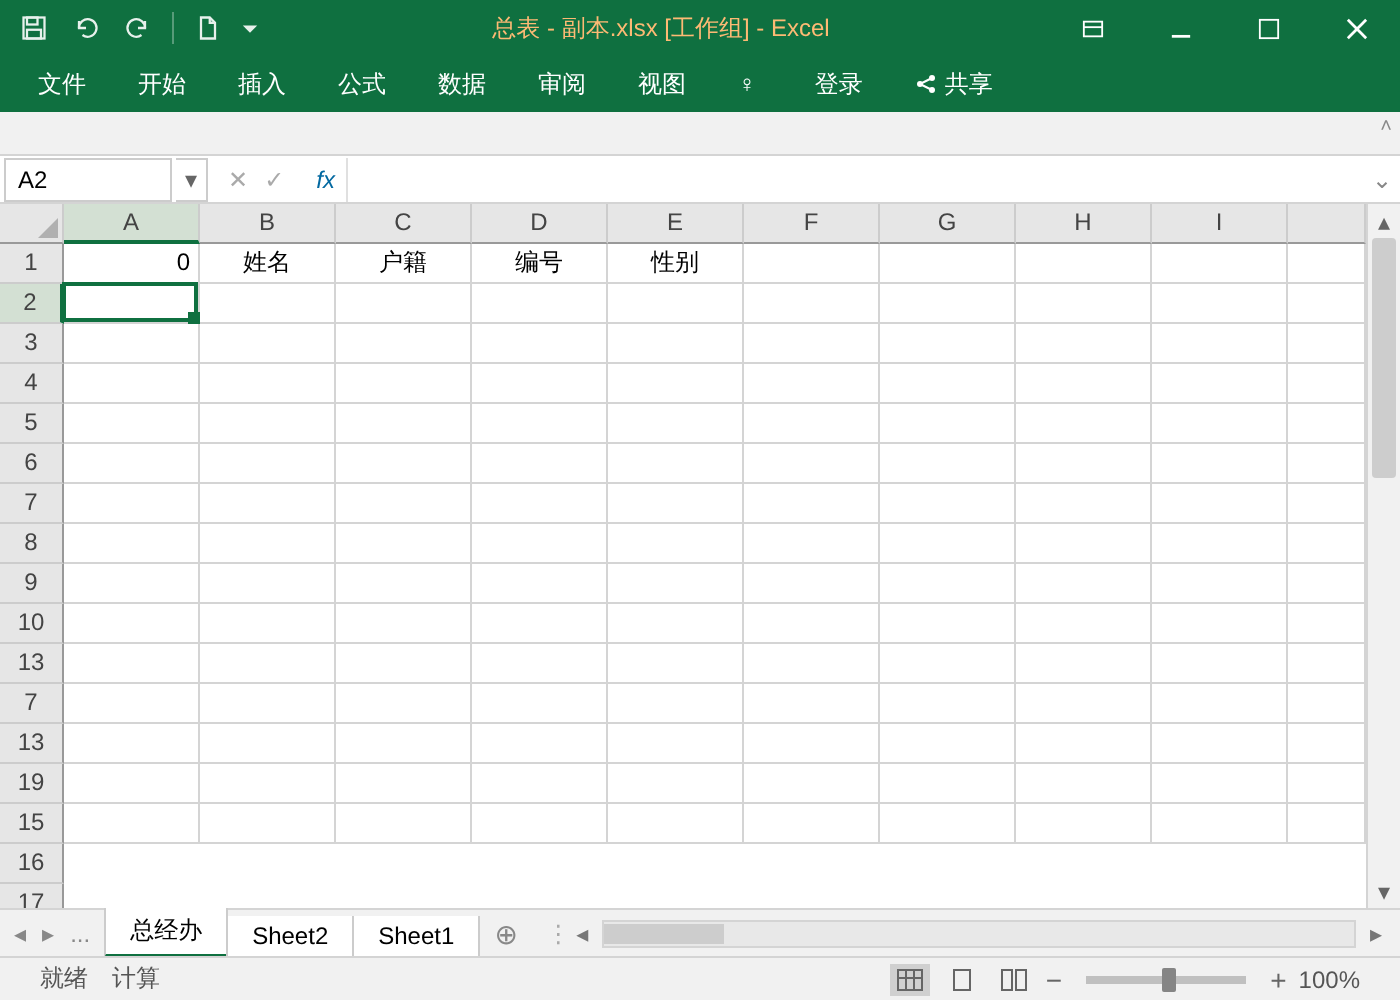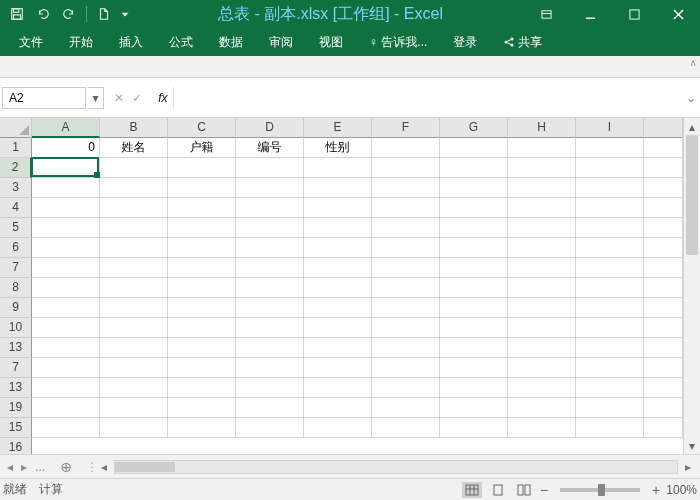--- a/index.html
+++ b/index.html
@@ -2,33 +2,33 @@
 <html><head>
 <meta charset="utf-8">
 <style>
 *{margin:0;padding:0;box-sizing:border-box;font-family:"Microsoft YaHei",Arial,sans-serif;font-size:12px;user-select:none}
 body{width:700px;height:500px;overflow:hidden;background:#fff;display:flex;flex-direction:column}
 .titlebar{background:#0f7040;height:28px;display:flex;align-items:center;color:#fff}
 .qat{display:flex;align-items:center;gap:4px;padding:0 6px}
 .qat-btn{width:22px;height:22px;display:flex;align-items:center;justify-content:center;color:#fff;opacity:.9}
 .qat-btn svg{width:14px;height:14px}
 .qat-sep{width:1px;height:16px;background:rgba(255,255,255,.3);margin:0 2px}
-.title-text{flex:1;text-align:center;font-size:16px;color:#7dd3fc}
+.title-text{flex:1;text-align:center;font-size:12px;color:#fdba74}
 .win-ctrl{display:flex}
 .win-btn{width:44px;height:28px;display:flex;align-items:center;justify-content:center;color:#fff}
 .win-btn svg{width:11px;height:11px}
 .ribbon-tabs{background:#0f7040;height:28px;display:flex;align-items:center;padding:0 6px;gap:0;color:#fff}
 .rtab{padding:0 13px;height:28px;display:flex;align-items:center;font-size:12px;cursor:pointer}
 .rtab.share svg{width:12px;height:12px;margin-right:3px}
 .ribbon-body{height:22px;background:#f1f1f1;border-bottom:1px solid #d4d4d4}
-.formula-bar{height:40px;display:flex;align-items:center;border-bottom:1px solid #d4d4d4;background:#fff}
+.formula-bar{height:24px;display:flex;align-items:center;border-bottom:1px solid #d4d4d4;background:#fff}
 .namebox{width:84px;height:22px;border:1px solid #ccc;margin:0 2px;padding:0 6px;display:flex;align-items:center;background:#fff}
 .namebox-dd{width:16px;height:22px;border:1px solid #ccc;border-left:none;display:flex;align-items:center;justify-content:center;color:#666}
 .fx-btns{display:flex;align-items:center;gap:8px;padding:0 10px;color:#aaa}
-.fx-label{font-style:italic;color:#0f172a;padding:0 6px}
+.fx-label{font-style:italic;color:#0369a1;padding:0 6px}
 .fx-input{flex:1;height:22px;border-left:1px solid #e0e0e0;padding:0 6px}
 .fx-expand{width:18px;color:#888;text-align:center}
 .grid-area{flex:1;display:flex;overflow:hidden;position:relative}
 .corner{width:32px;height:20px;background:#e6e6e6;border-right:1px solid #ccc;border-bottom:1px solid #999;position:absolute;left:0;top:0;z-index:3}
 .corner::after{content:"";position:absolute;right:2px;bottom:2px;border:5px solid transparent;border-right-color:#b0b0b0;border-bottom-color:#b0b0b0}
 .col-headers{position:absolute;left:32px;right:0;top:0;height:20px;display:flex;z-index:2;background:#e6e6e6}
 .ch{width:68px;text-align:center;line-height:19px;border-right:1px solid #ccc;border-bottom:1px solid #999;color:#444;background:#e6e6e6}
 .ch.sel{background:#d3e0d3;border-bottom:2px solid #0f7040}
 .row-headers{position:absolute;left:0;top:20px;bottom:0;width:32px;z-index:2;background:#e6e6e6}
 .rh{height:20px;text-align:center;line-height:19px;border-right:1px solid #999;border-bottom:1px solid #ccc;color:#444;background:#e6e6e6}
@@ -48,21 +48,21 @@
 .sb-nav span{padding:2px 3px}
 .sb-tabs{display:flex;align-items:flex-end;height:24px}
 .sb-tab{padding:3px 12px;border:1px solid #ccc;border-top:none;background:#e6e6e6;margin-right:-1px;font-size:12px;cursor:pointer}
 .sb-tab.active{background:#fff;border-bottom:2px solid #0f7040;font-weight:400}
 .sb-tab.group{background:#fff}
 .sb-add{width:28px;text-align:center;color:#888;font-size:14px}
 .sb-hscroll{flex:1;display:flex;align-items:center;padding:0 6px}
 .hs-track{flex:1;height:14px;background:#e8e8e8;border:1px solid #d4d4d4;position:relative;margin:0 4px}
 .hs-thumb{position:absolute;left:0;top:1px;bottom:1px;width:60px;background:#cdcdcd}
 .hs-btn{color:#777;padding:0 3px}
-.status-bar{height:22px;background:#f1f1f1;border-top:1px solid #d4d4d4;display:flex;align-items:center;padding:0 3px;color:#555;font-size:11px}
+.status-bar{height:22px;background:#f1f1f1;border-top:1px solid #d4d4d4;display:flex;align-items:center;padding:0 20px;color:#555;font-size:11px}
 .status-left{display:flex;gap:12px}
 .status-right{margin-left:auto;display:flex;align-items:center;gap:6px}
 .view-btn{width:20px;height:16px;display:flex;align-items:center;justify-content:center;color:#666}
 .view-btn.active{background:#d0d0d0}
 .zoom-slider{width:80px;height:4px;background:#c0c0c0;position:relative;margin:0 6px}
 .zoom-slider::before{content:"";position:absolute;left:50%;top:-3px;width:1px;height:10px;background:#888}
 .zoom-thumb{position:absolute;left:38px;top:-4px;width:7px;height:12px;background:#858585;border-radius:1px}
 .collapse-ribbon{position:absolute;right:4px;top:58px;color:#888;font-size:10px}
 </style>
 </head>
@@ -130,21 +130,21 @@
 </div>
 
 <div class="ribbon-tabs">
   <div class="rtab">文件</div>
   <div class="rtab">开始</div>
   <div class="rtab">插入</div>
   <div class="rtab">公式</div>
   <div class="rtab">数据</div>
   <div class="rtab">审阅</div>
   <div class="rtab">视图</div>
-  <div class="rtab"><span>♀</span>&nbsp;<span>告诉我...</span></div>
+  <div class="rtab"><span>♀</span>&nbsp;</div>
   <div class="rtab">登录</div>
   <div class="rtab share">
       <svg viewBox="0 0 12 12" fill="currentColor">
         <circle cx="3" cy="6" r="1.5"></circle>
         <circle cx="9" cy="3" r="1.5"></circle>
         <circle cx="9" cy="9" r="1.5"></circle>
         <line x1="4" y1="5.5" x2="8" y2="3.5" stroke="currentColor"></line>
         <line x1="4" y1="6.5" x2="8" y2="8.5" stroke="currentColor"></line>
       </svg>
       <span>共享</span>
@@ -395,20 +395,25 @@
     <div class="sc-btn">▾</div>
   </div>
 </div>
 
 <div class="sheet-bar">
   <div class="sb-nav">
       <span>◂</span>
       <span>▸</span>
       <span>...</span>
     </div>
+  <div class="sb-tabs">
+    <div class="sb-tab active">总经办</div>
+    <div class="sb-tab group">Sheet2</div>
+    <div class="sb-tab group">Sheet1</div>
+  </div>
   <div class="sb-add">⊕</div>
   <div class="sb-hscroll">
     <span style="color:#aaa">⋮</span>
     <span class="hs-btn">◂</span>
     <div class="hs-track">
         <div class="hs-thumb"></div>
       </div>
     <span class="hs-btn">▸</span>
   </div>
 </div>

